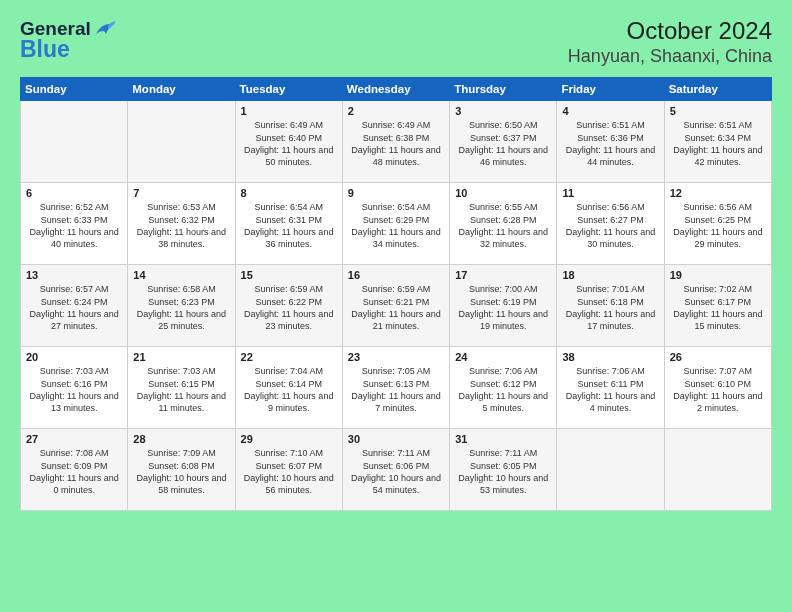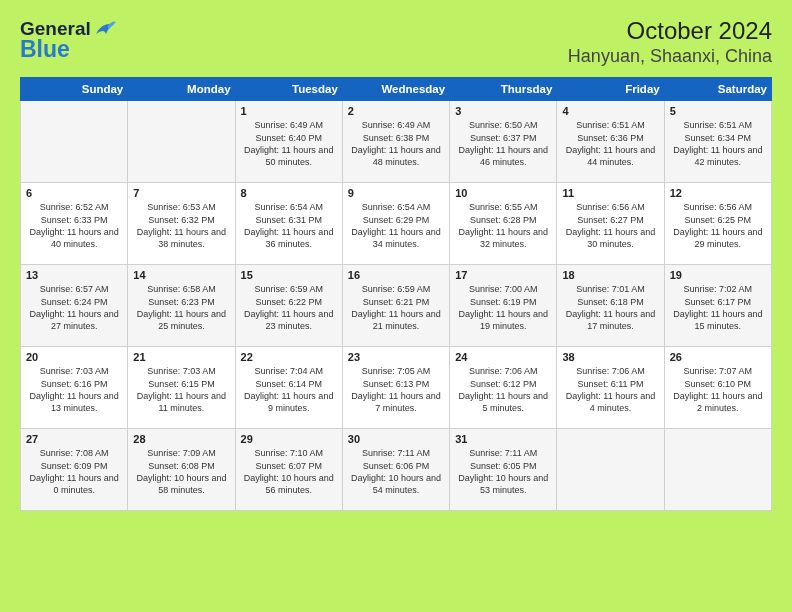--- a/index.html
+++ b/index.html
@@ -6,21 +6,21 @@
     body {
       font-family: Arial, sans-serif;
       background: #fff;
       width: 792px;
       min-height: 612px;
       overflow: hidden;
     }
     .page {
       width: 792px;
       min-height: 612px;
-      background: #bef264;
+      background: #86efac;
       padding: 18px 20px 10px 20px;
     }
     .header {
       display: flex;
       justify-content: space-between;
       align-items: flex-start;
       margin-bottom: 10px;
     }
     .logo {
       display: flex;
@@ -51,21 +51,21 @@
       width: 100%;
       border-collapse: collapse;
       table-layout: fixed;
     }
     thead tr th {
       background-color: #1565c0;
       color: #fff;
       font-size: 11.5px;
       font-weight: bold;
       padding: 5px 4px;
-      text-align: right;
+      text-align: left;
       border: 1px solid #1565c0;
     }
     tbody tr td {
       border: 1px solid #d0d0d0;
       vertical-align: top;
       padding: 4px 5px;
       font-size: 9.5px;
       color: #222;
       background: #fff;
       min-height: 70px;

